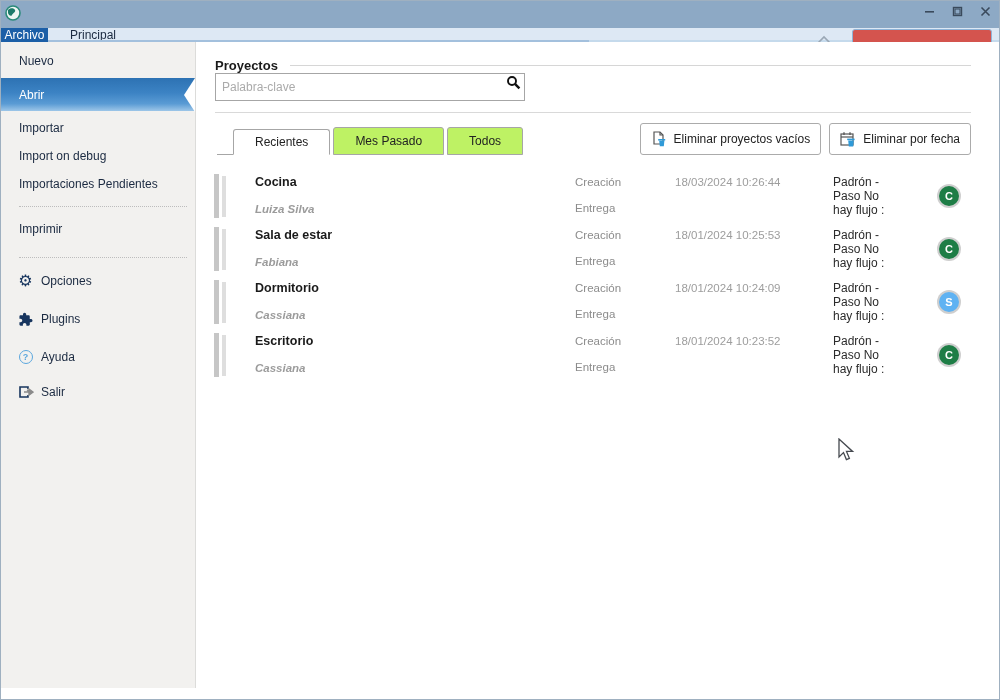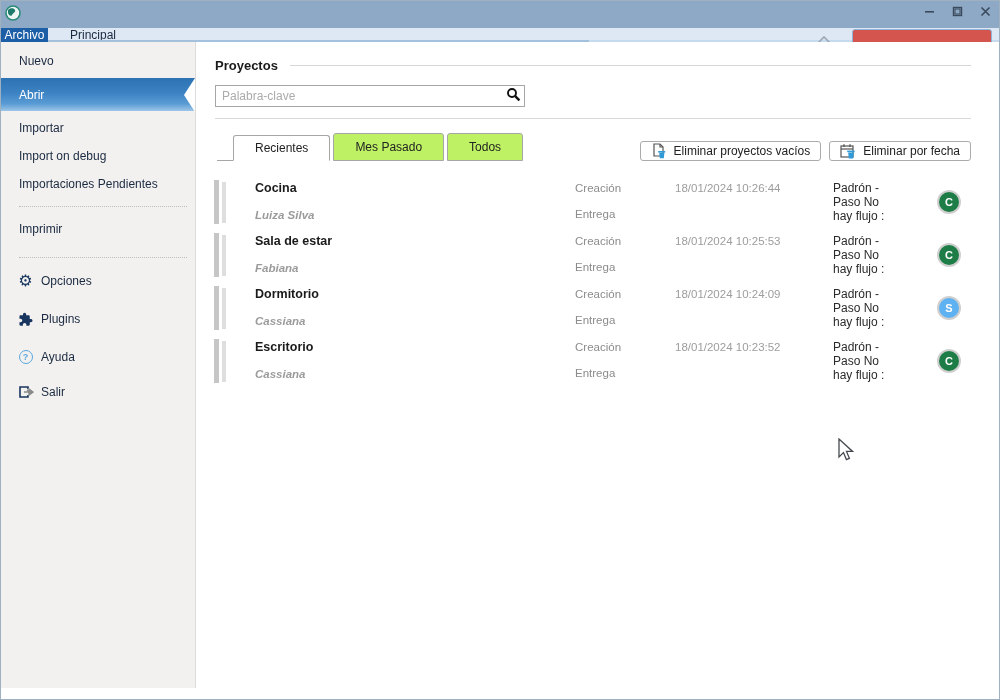--- a/index.html
+++ b/index.html
@@ -40,34 +40,34 @@
   .gear-glyph { font-family:"DejaVu Sans",sans-serif; font-size:16px; color:#17355e; line-height:1; }
   .help-circle { width:14px; height:14px; border:1.5px solid #5ba7de; border-radius:50%; color:#5ba7de;
     font-size:9px; font-weight:bold; display:flex; align-items:center; justify-content:center; }
 
   
   .main { flex:1; background:#fff; padding:16px 28px 0 19px; position:relative; }
   .heading-row { display:flex; align-items:center; }
   .page-title { font-size:13px; font-weight:bold; color:#1a1a1a; }
   .heading-rule { flex:1; height:1px; background:#d6d6d6; margin-left:12px; }
 
-  .search-wrap { margin-top:12px; position:relative; width:310px; height:22px; }
+  .search-wrap { margin-top:0; position:relative; width:310px; height:28px; }
   .search-input { width:100%; height:100%; border:1px solid #a6a6a6; padding:0 24px 0 6px; font-size:12px;
     font-family:"Liberation Sans",sans-serif; color:#333; outline:none; }
   .search-input::placeholder { color:#ababab; }
   .search-icon { position:absolute; right:4px; top:2px; }
   .search-divider { margin-top:11px; height:1px; background:#d9d9d9; }
 
   .filter-row { margin-top:16px; display:flex; align-items:flex-end; height:26px; }
   .tab-lead { width:16px; height:1px; background:#a6a6a6; margin-left:2px; align-self:flex-end; }
   .ftab { border:1px solid #a6a6a6; border-radius:3px 3px 0 0; background:#bef264; font-size:12px; color:#222;
     height:28px; padding:0 21px; display:flex; align-items:center; margin-right:3px; cursor:default; }
   .ftab.active { height:26px; background:#fff; border-bottom:1px solid #fff; font-size:12px; }
   .filter-spacer { flex:1; }
-  .action-btn { border:1px solid #ababab; border-radius:3px; background:#fff; height:20px; padding:0 10px;
+  .action-btn { border:1px solid #ababab; border-radius:3px; background:#fff; height:32px; padding:0 10px;
     font-size:12px; color:#222; display:flex; align-items:center; gap:7px; margin-left:8px; cursor:default; }
 
   .project-list { margin-top:18px; }
   .project-row { display:grid; grid-template-columns:20px 300px 80px 138px 1fr 56px; height:46px; margin-bottom:7px; align-items:stretch;gap:20px; }
   .row-bars { position:relative; }
   .bar-a { position:absolute; left:-1px; top:1px; width:5px; height:44px; background:#c6c6c6; }
   .bar-b { position:absolute; left:7px; top:3px; width:4px; height:41px; background:#dedede; }
   .proj-text { display:flex; flex-direction:column; justify-content:space-between; padding:2px 0 4px 0; }
   .proj-name { font-size:12.5px; font-weight:bold; color:#1a1a1a; }
   .proj-designer { font-size:11.5px; font-style:italic; color:#9b9b9b;font-weight:bold; }
@@ -218,21 +218,21 @@
               <div class="bar-b"></div>
             </div>
           <div class="proj-text">
             <span class="proj-name">Cocina</span>
             <span class="proj-designer">Luiza Silva</span>
           </div>
           <div class="date-labels">
             <span>Creación</span>
             <span>Entrega</span>
           </div>
-          <div class="date-col">18/01/2024 10:26:44</div>
+          <div class="date-col">18/03/2024 10:26:44</div>
           <div class="status-col">Padrón - Paso No hay flujo :</div>
           <div class="avatar-col">
               <div class="avatar" style="background-color: rgb(30, 125, 70);">C</div>
             </div>
         </div>
 
         <div class="project-row">
           <div class="row-bars">
               <div class="bar-a"></div>
               <div class="bar-b"></div>

